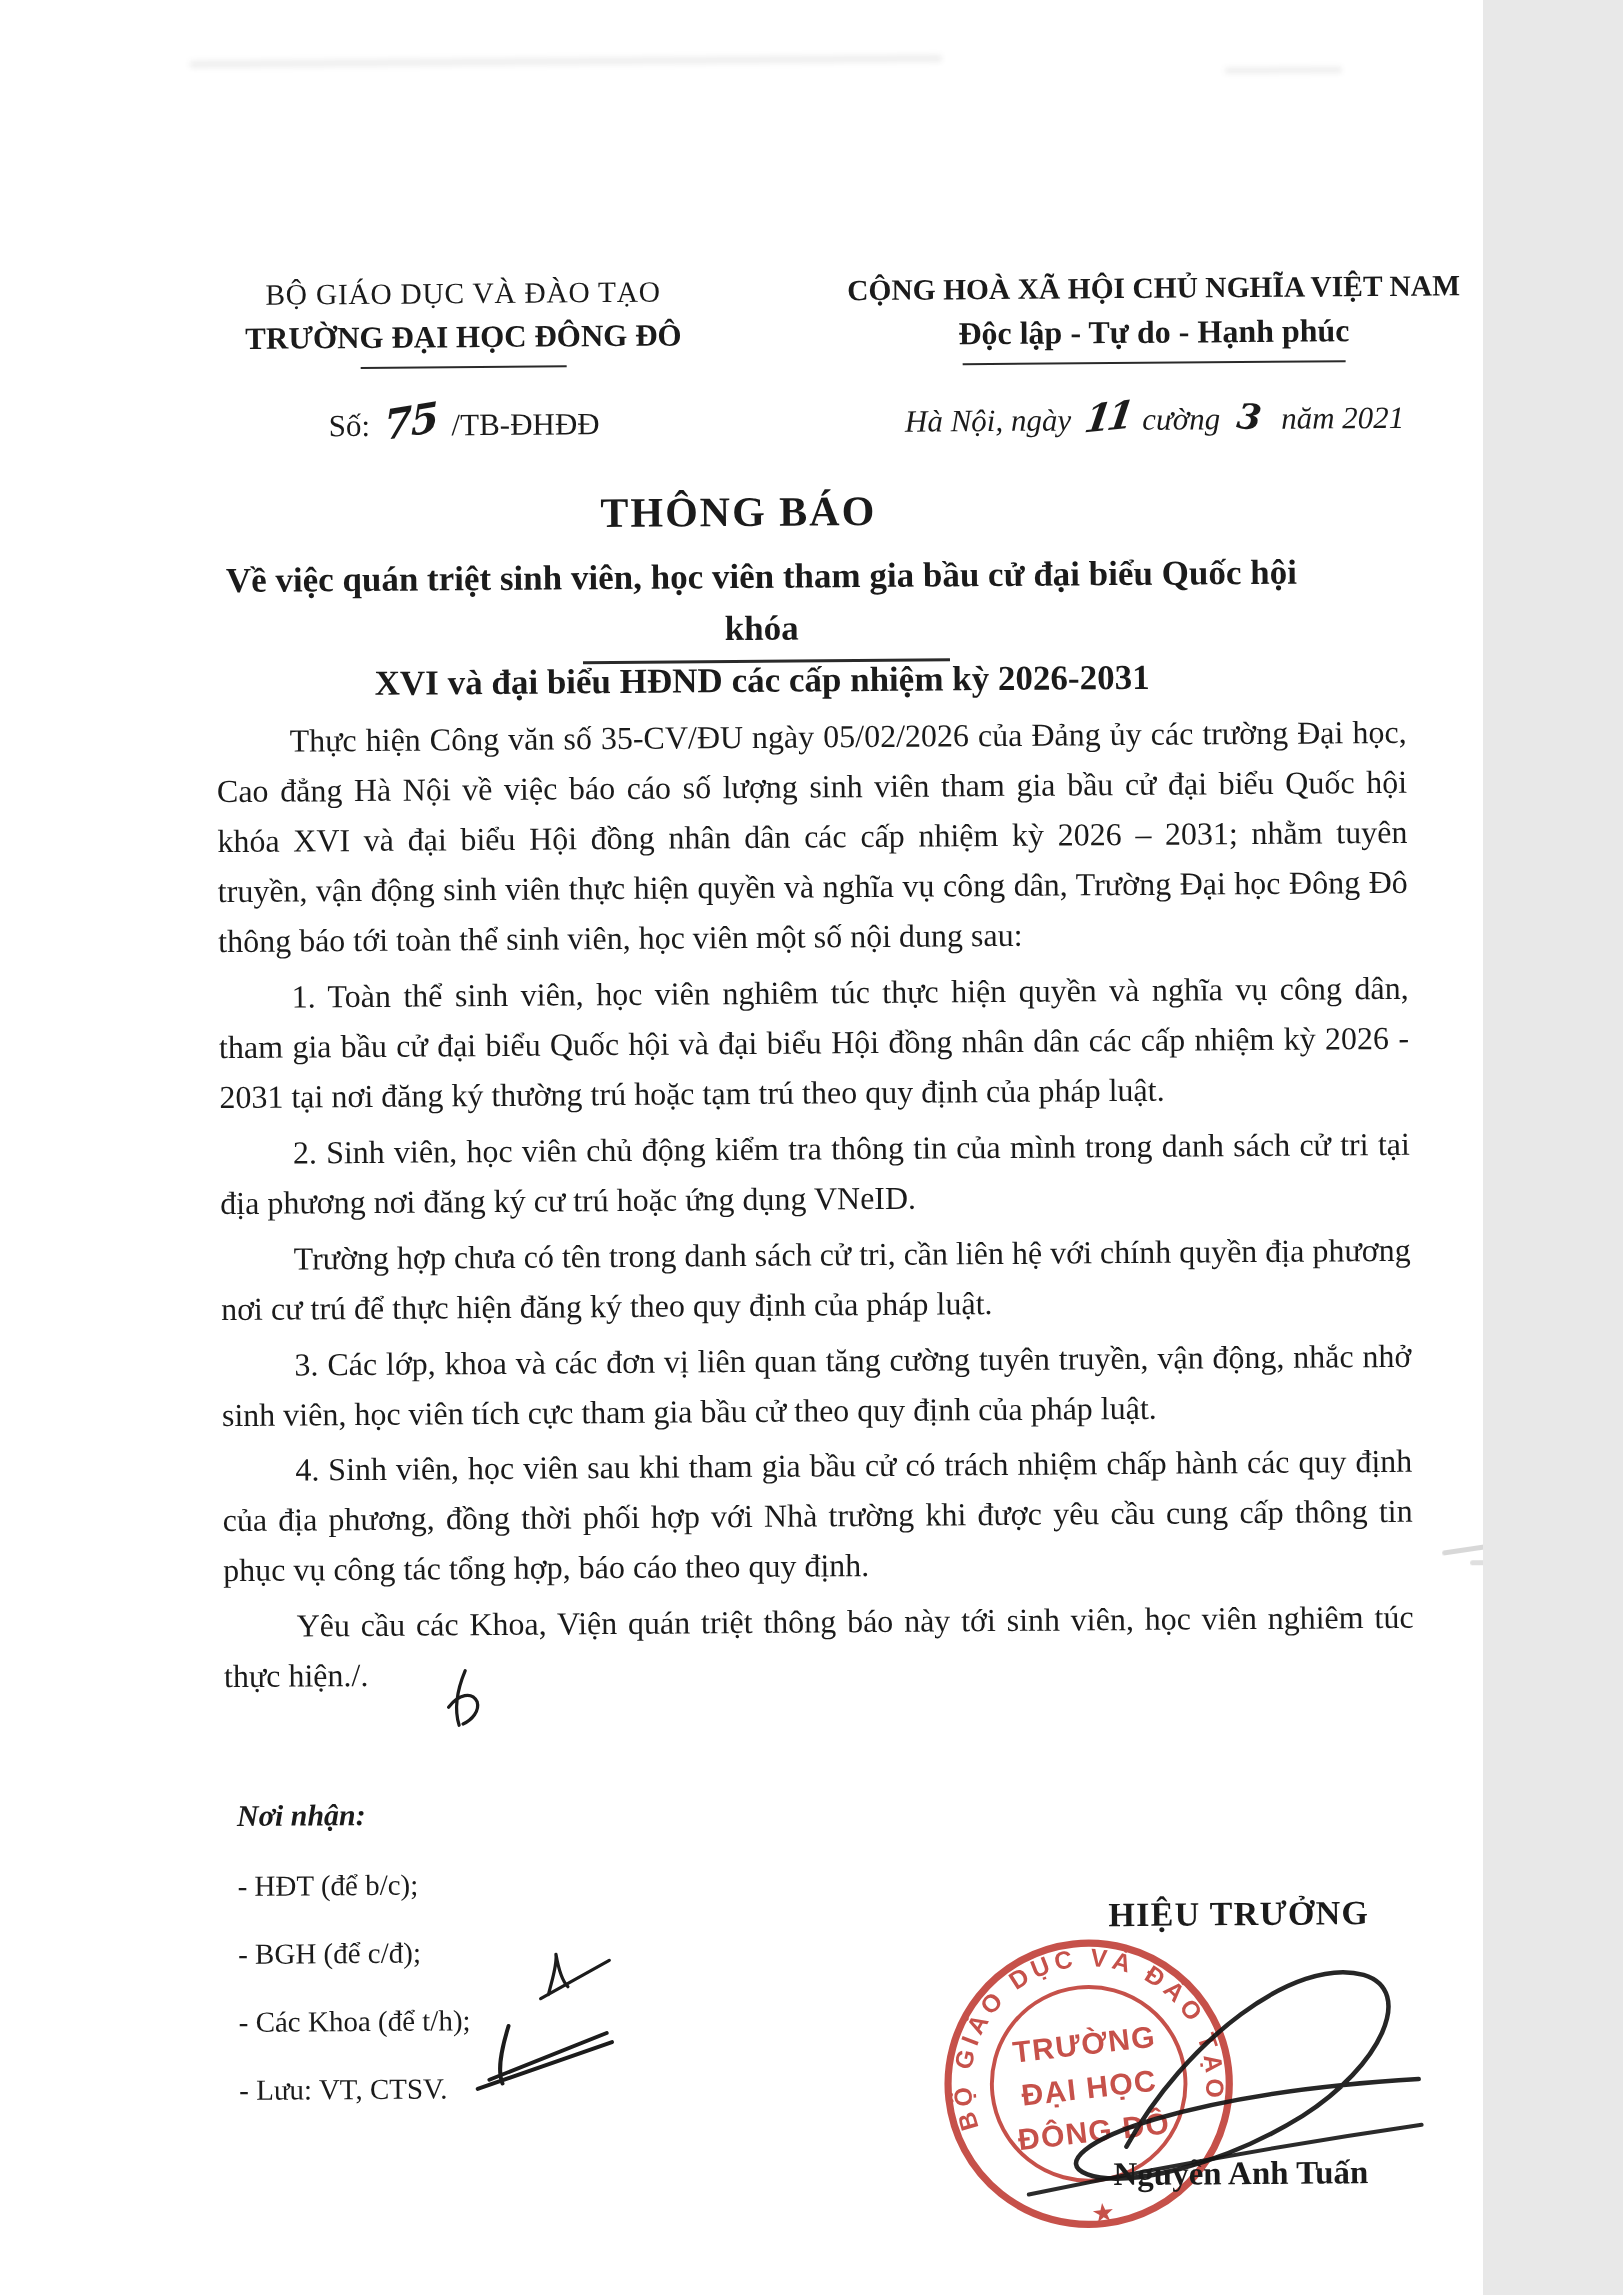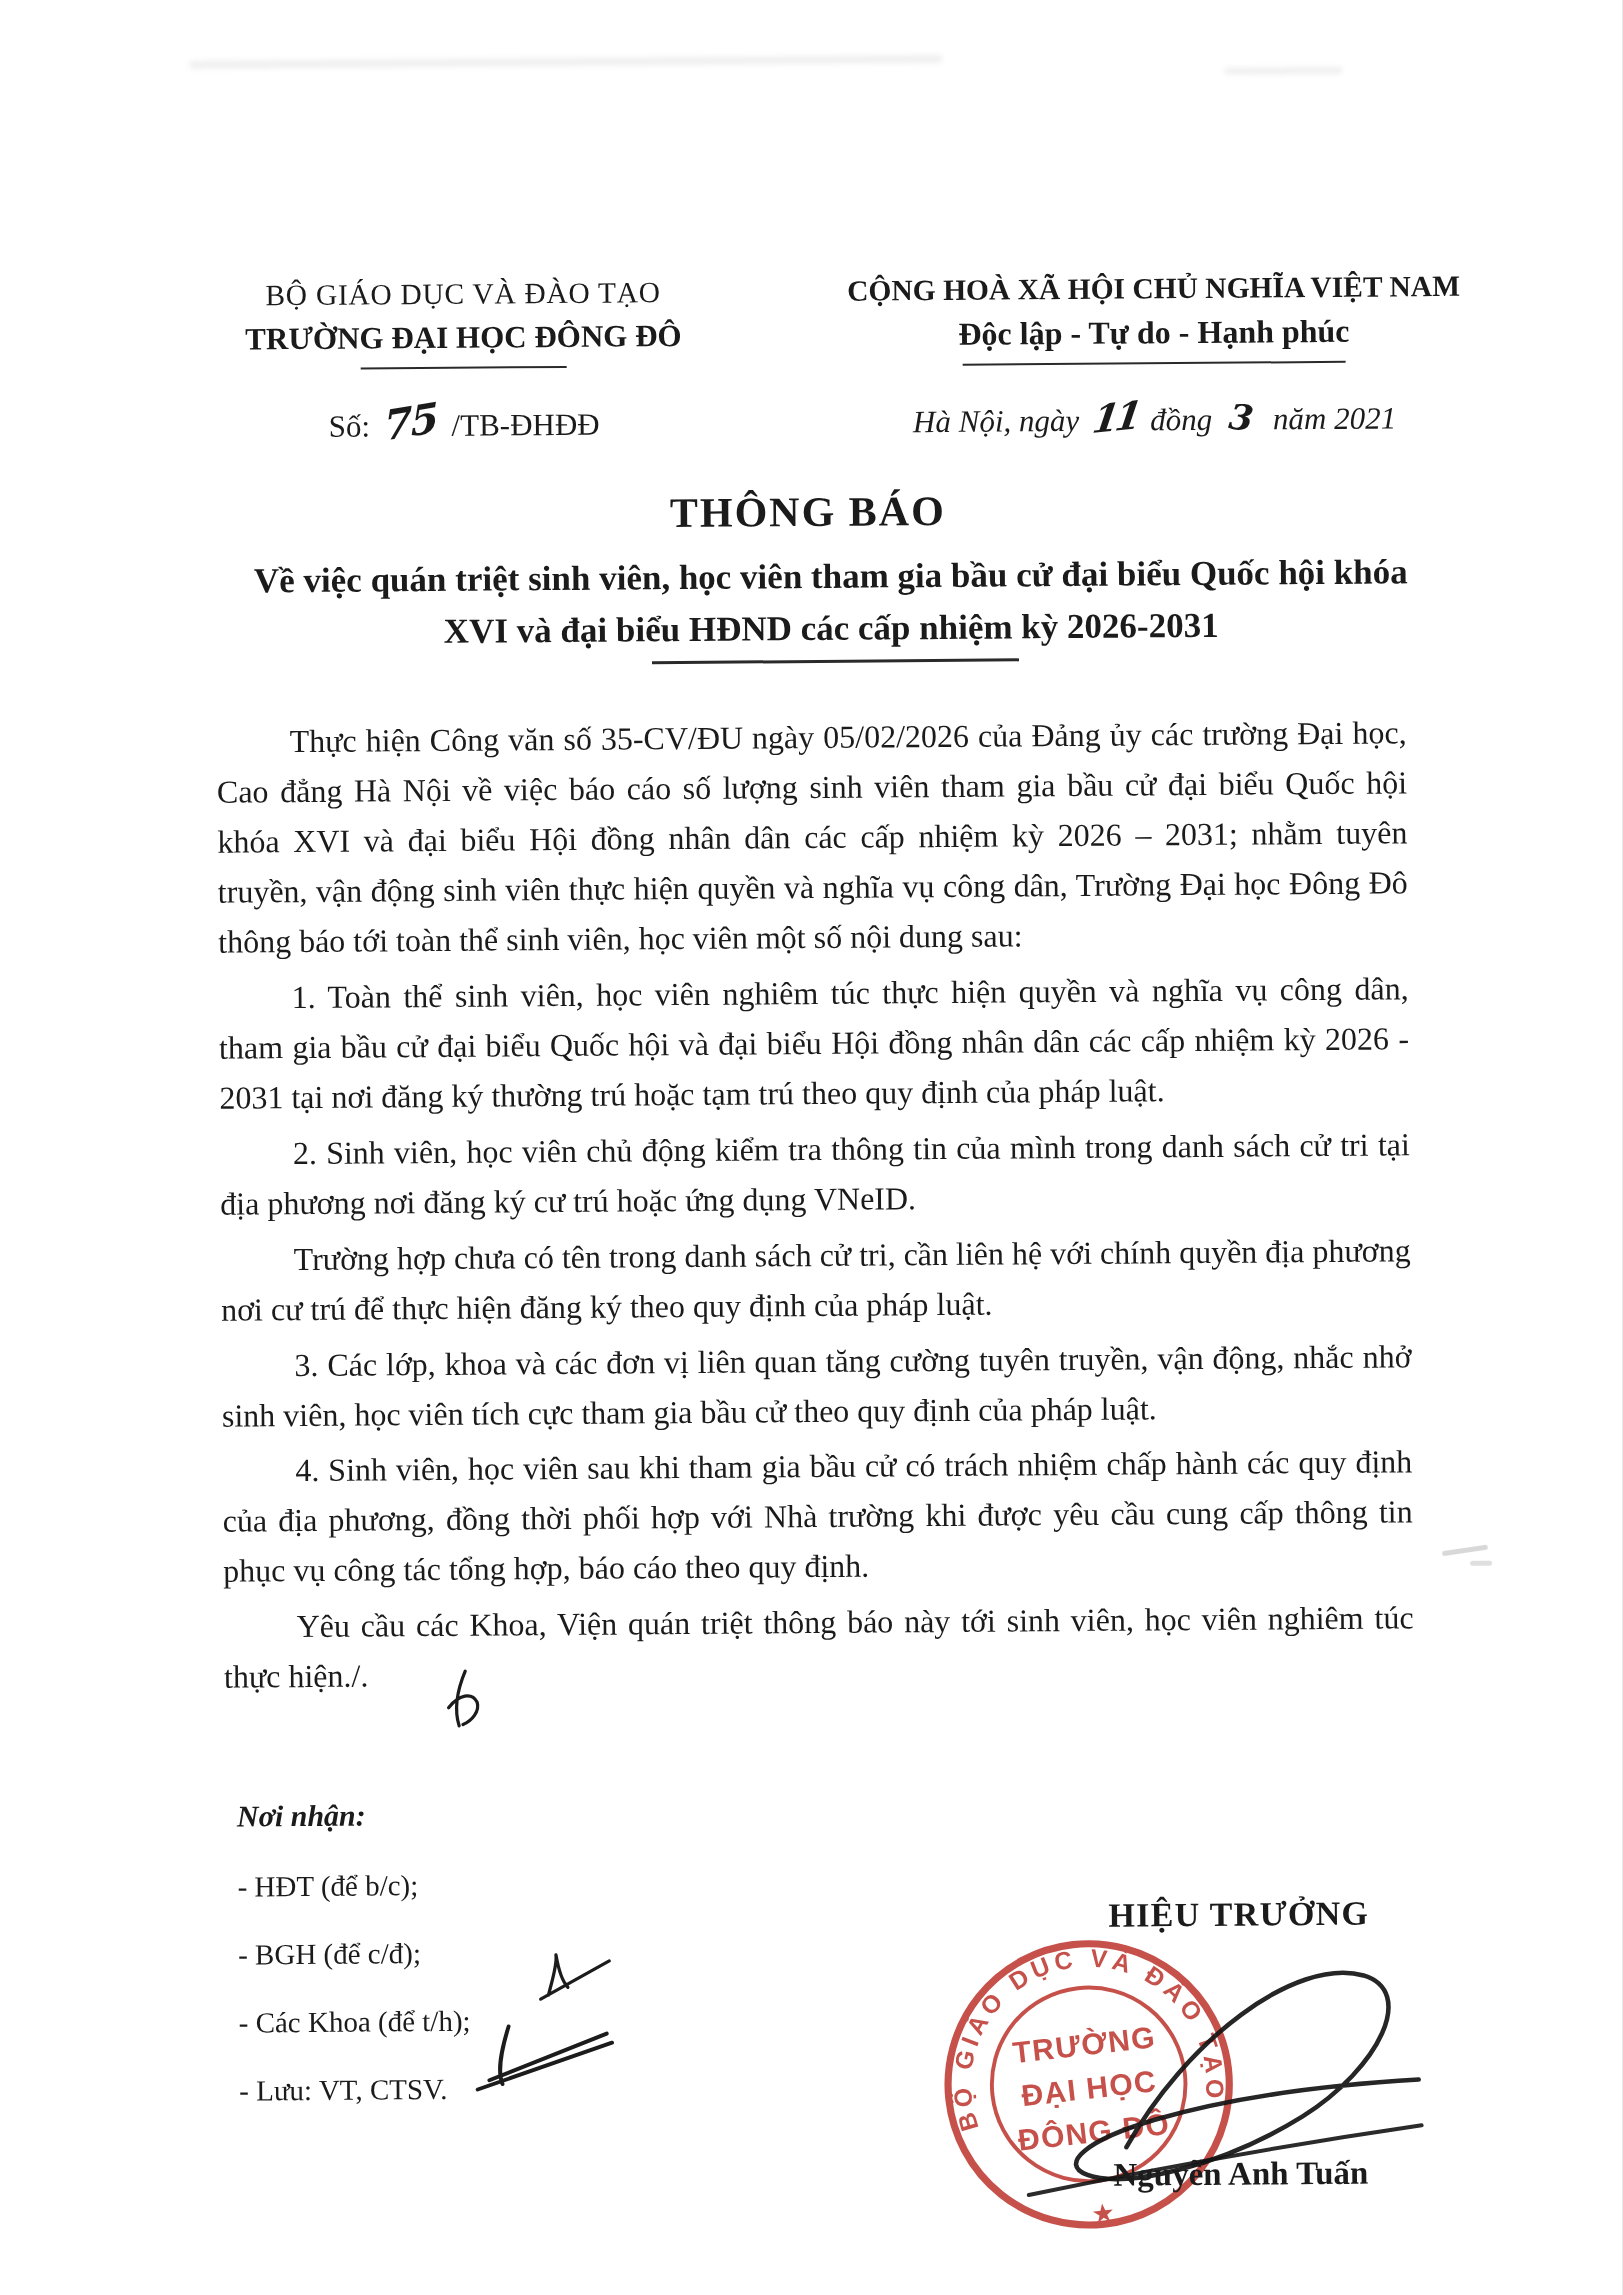--- a/index.html
+++ b/index.html
@@ -1,17 +1,17 @@
 <!DOCTYPE html>
 <html style="font-size:10.5px"><head>
 <meta charset="utf-8">
 <style>
   html,body{margin:0;padding:0;background:#e8e8e8;}
   .sheet{
-    position:relative; width:1622px; height:2295px; background:#ffffff;
+    position:relative; width:1483px; height:2295px; background:#ffffff;
     overflow:hidden; font-family:"Liberation Serif", serif; color:#1b1b1b;
   }
   .tilt{position:absolute; inset:0; transform:rotate(-0.45deg); transform-origin:50% 40%;}
 
   
   .hdr-left{position:absolute; left:216px; top:275px; width:504px; text-align:center;}
   .hdr-left .l1{font-size:29.5px; letter-spacing:0.7px; white-space:nowrap;}
   .hdr-left .l2{font-size:31px; font-weight:bold; margin-top:9.2px; white-space:nowrap;}
   .rule{height:2.6px; background:#2a2a2a; margin:10.5px auto 0;}
   .rule.left{width:206px;}
@@ -79,21 +79,21 @@
       </div>
     </div>
 
     <div class="hdr-right">
       <div class="l1">CỘNG HOÀ XÃ HỘI CHỦ NGHĨA VIỆT NAM</div>
       <div class="l2">Độc lập - Tự do - Hạnh phúc</div>
       <div class="rule right"></div>
       <div class="date-line">
         <span>Hà Nội, ngày</span>
         <span class="hand day">11</span>
-        <span>đồng</span>
+        <span>cường</span>
         <span class="hand month">3</span>
         <span>năm 2021</span>
       </div>
     </div>
 
     <div class="doc-title">THÔNG BÁO</div>
     <div class="doc-subtitle">
       <div>Về việc quán triệt sinh viên, học viên tham gia bầu cử đại biểu Quốc hội khóa</div>
       <div>XVI và đại biểu HĐND các cấp nhiệm kỳ 2026-2031</div>
     </div>

